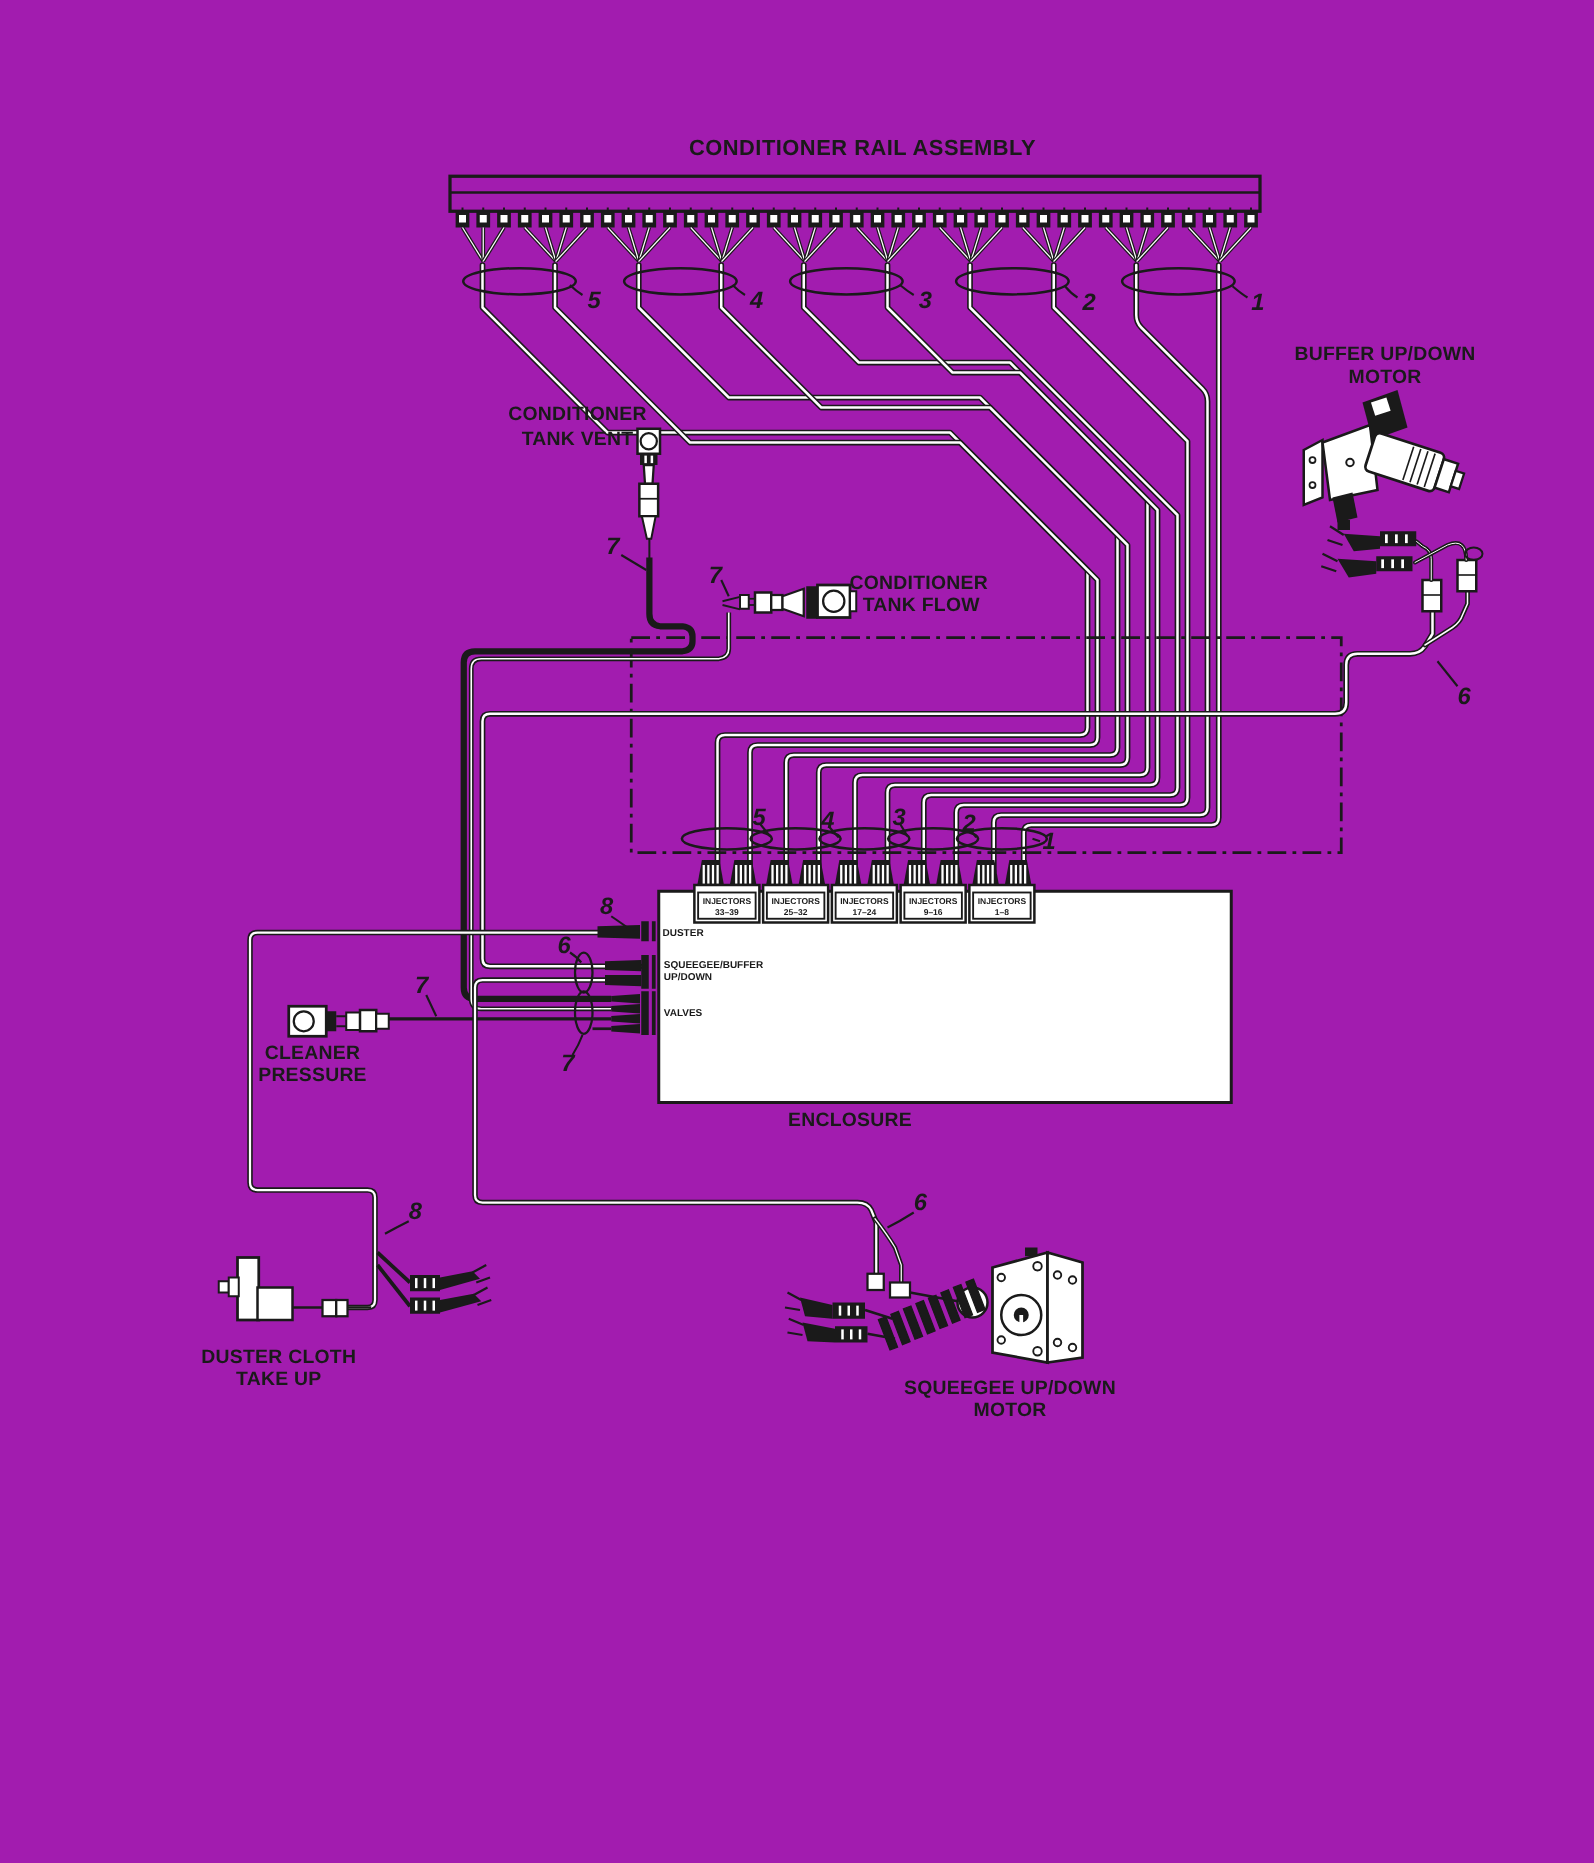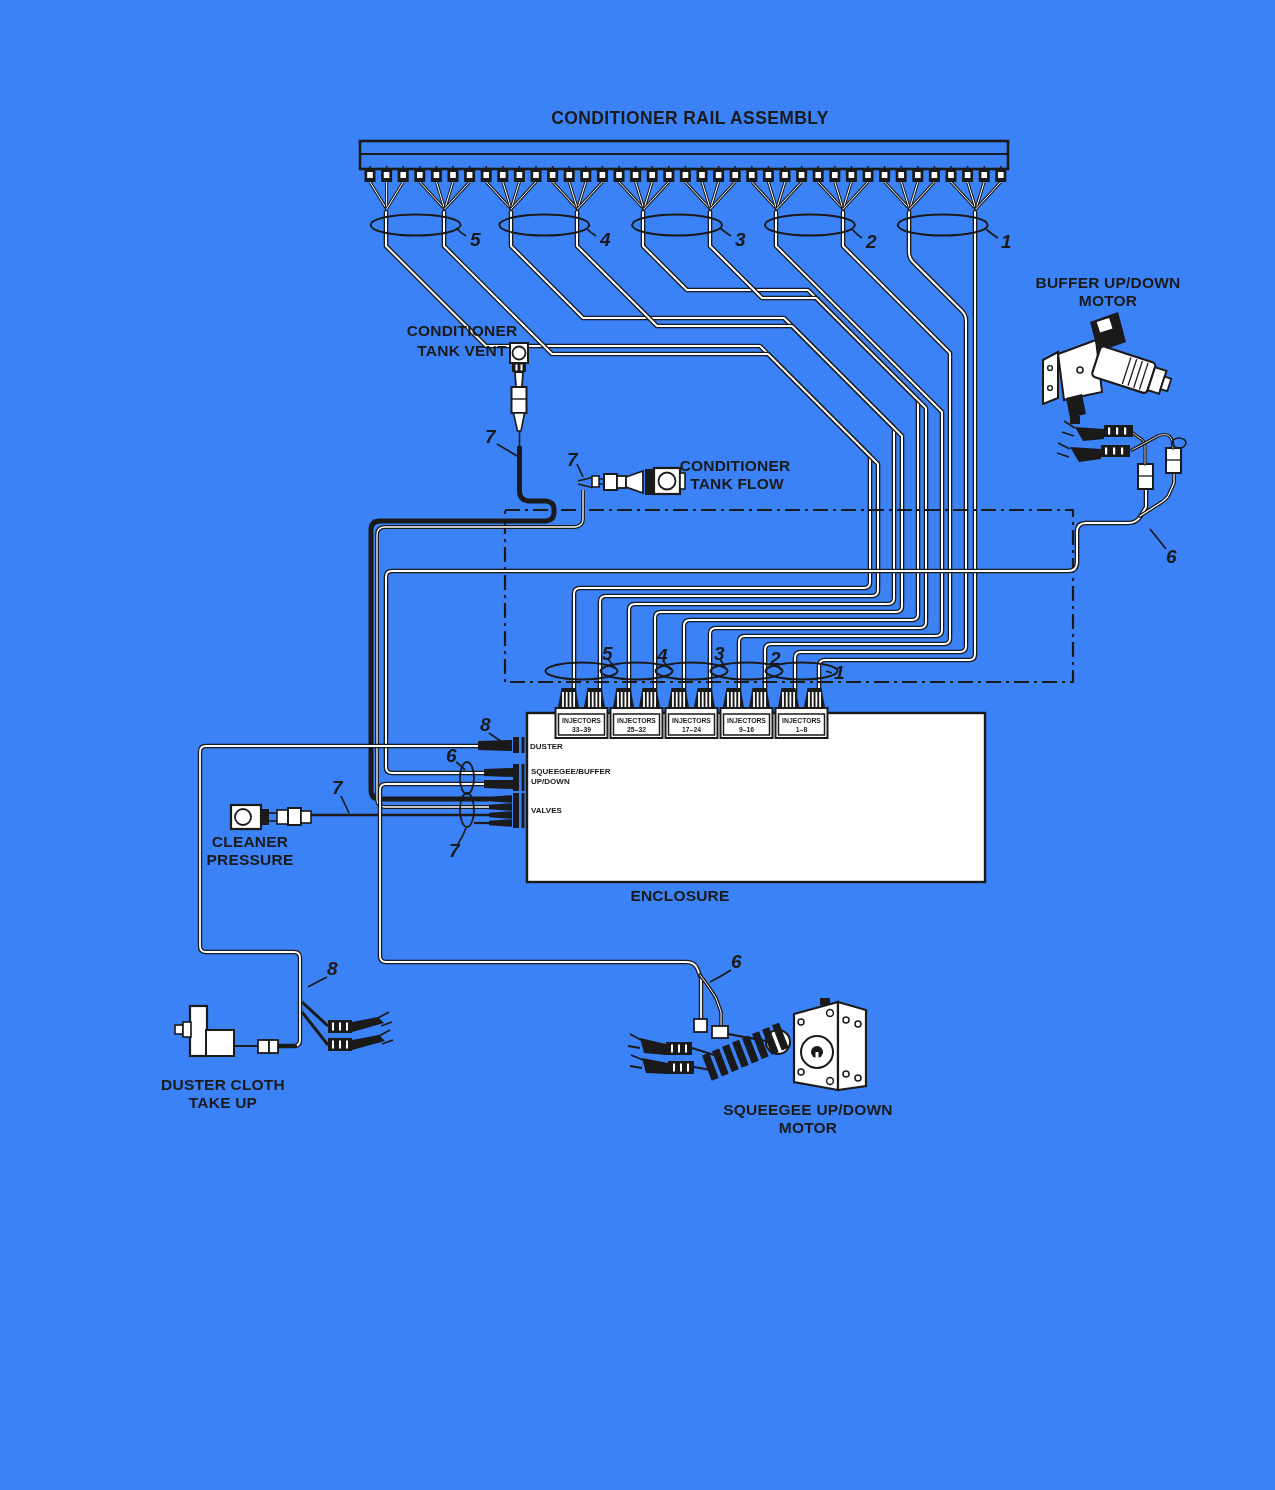--- a/index.html
+++ b/index.html
@@ -1,16 +1,16 @@
 <!DOCTYPE html>
 <html><head>
 <meta charset="utf-8">
 <style>
   html,body{margin:0;padding:0;background:#fff;}
-  .stage{position:relative;width:1275px;height:1490px;background:#3b82f6;overflow:hidden;
+  .stage{position:relative;width:1275px;height:1490px;background:#a21caf;overflow:hidden;
          font-family:"Liberation Sans",sans-serif;}
   svg{position:absolute;left:0;top:0;}
   text{fill:#1a1a1a;}
   .title-lbl{font-size:17.5px;font-weight:bold;letter-spacing:.4px;}
   .comp-lbl{font-size:15.5px;font-weight:bold;letter-spacing:.2px;}
   .callout{font-size:19px;font-weight:bold;font-style:italic;}
   .port-lbl{font-size:8px;font-weight:bold;}
   .inj-lbl{font-size:6.8px;font-weight:bold;}
 </style>
 </head>

